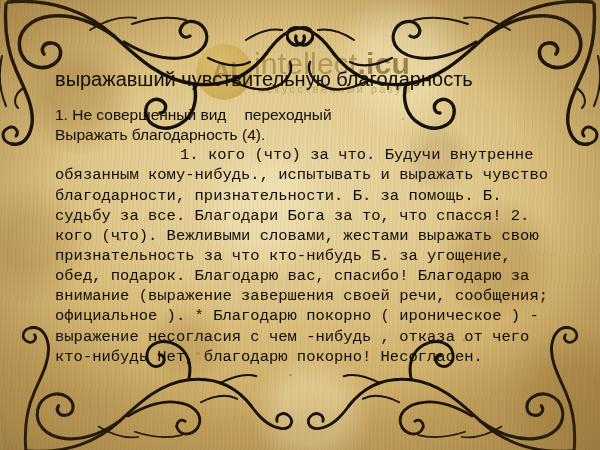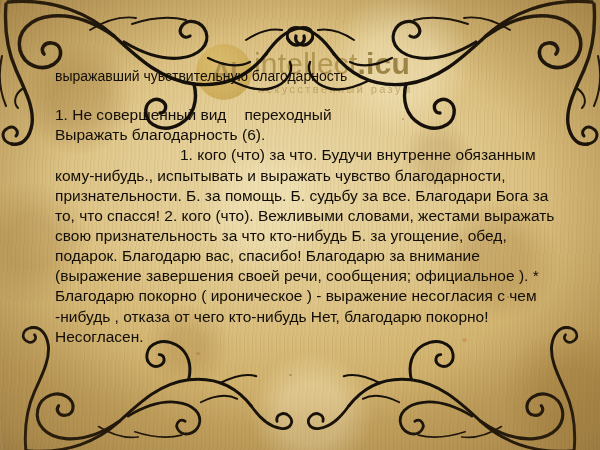--- a/index.html
+++ b/index.html
@@ -116,31 +116,31 @@
   .orn-br { right: -6px; bottom: -6px; transform: scale(-1,-1); }
 
   
   .content {
     position: absolute;
     left: 55px; top: 68px;
     width: 500px;
     color: #120d06;
   }
   .heading {
-    font-size: 14px;
+    font-size: 20px;
     line-height: 1.15;
     white-space: nowrap;
   }
   .body-block {
-    margin-top: 21px;
+    margin-top: 14px;
     font-size: 15.5px;
     line-height: 1.30;
   }
   .body-block p { margin: 0; }
-  .ind-1 { text-indent: 125px; }
+  .ind-1 { text-indent: 125px; font-family: Liberation Mono, monospace; }
   .ind-2 { text-indent: 52px; }
   .tab-gap { display: inline-block; width: 18px; }
 </style>
 </head>
 <body>
 
 <div id="slide">
 
   <div class="paper-base"></div>
   <div class="paper-grain"></div>
@@ -237,18 +237,18 @@
 
   <div class="paper-vignette"></div>
 
   <div class="content">
     <div class="heading">
       <span>выражавший чувствительную благодарность</span>
     </div>
 
     <div class="body-block">
       <p><span>1. Не совершенный вид</span><span class="tab-gap"></span><span>переходный</span></p>
-      <p>Выражать благодарность (6).</p>
+      <p>Выражать благодарность (4).</p>
       <p class="ind-1">1. кого (что) за что. Будучи внутренне обязанным кому-нибудь., испытывать и выражать чувство благодарности, признательности. Б. за помощь. Б. судьбу за все. Благодари Бога за то, что спасся! 2. кого (что). Вежливыми словами, жестами выражать свою признательность за что кто-нибудь Б. за угощение, обед, подарок. Благодарю вас, спасибо! Благодарю за внимание (выражение завершения своей речи, сообщения;  официальное ). * Благодарю покорно ( ироническое ) - выражение несогласия с чем -нибудь , отказа от чего кто-нибудь Нет, благодарю покорно! Несогласен.</p>
     </div>
   </div>
 
 </div>
 
 </body></html>

